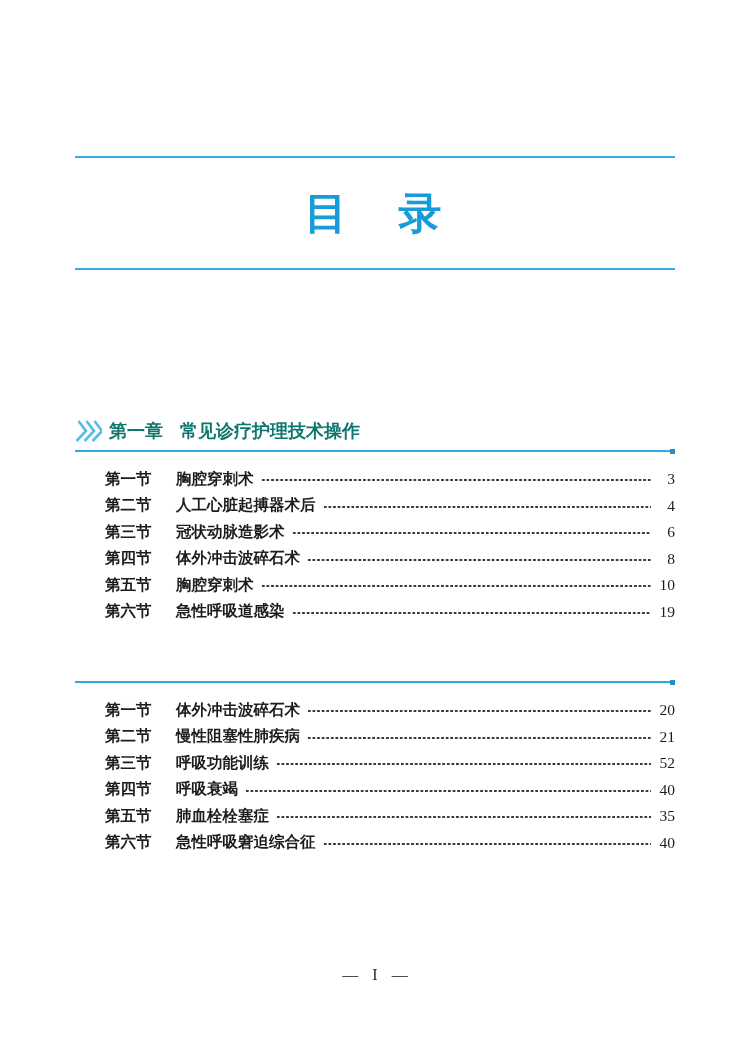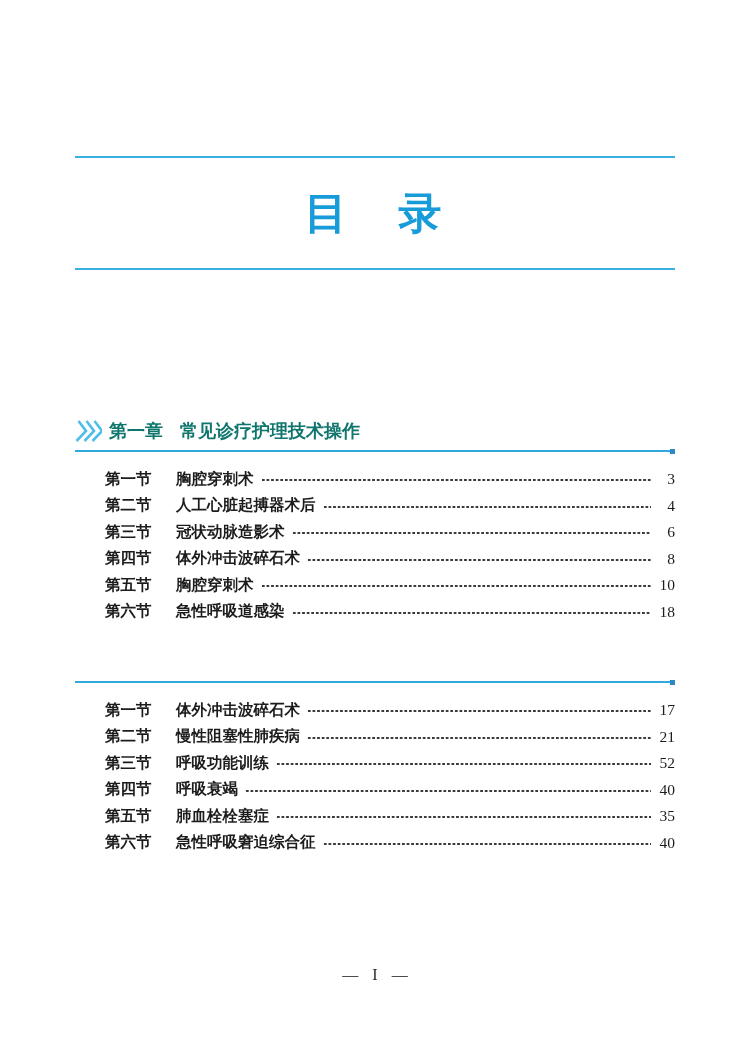--- a/index.html
+++ b/index.html
@@ -197,35 +197,35 @@
         <li class="toc-row">
           <span class="sec-label">第五节</span>
           <span class="sec-title">胸腔穿刺术</span>
           <span class="leader"></span>
           <span class="page-num">10</span>
         </li>
         <li class="toc-row">
           <span class="sec-label">第六节</span>
           <span class="sec-title">急性呼吸道感染</span>
           <span class="leader"></span>
-          <span class="page-num">18</span>
+          <span class="page-num">19</span>
         </li>
       </ul>
     </section>
 
     <section class="chapter">
       <div class="chapter-rule">
         <span class="rule-endcap"></span>
       </div>
       <ul class="sections">
         <li class="toc-row">
           <span class="sec-label">第一节</span>
           <span class="sec-title">体外冲击波碎石术</span>
           <span class="leader"></span>
-          <span class="page-num">17</span>
+          <span class="page-num">20</span>
         </li>
         <li class="toc-row">
           <span class="sec-label">第二节</span>
           <span class="sec-title">慢性阻塞性肺疾病</span>
           <span class="leader"></span>
           <span class="page-num">21</span>
         </li>
         <li class="toc-row">
           <span class="sec-label">第三节</span>
           <span class="sec-title">呼吸功能训练</span>

